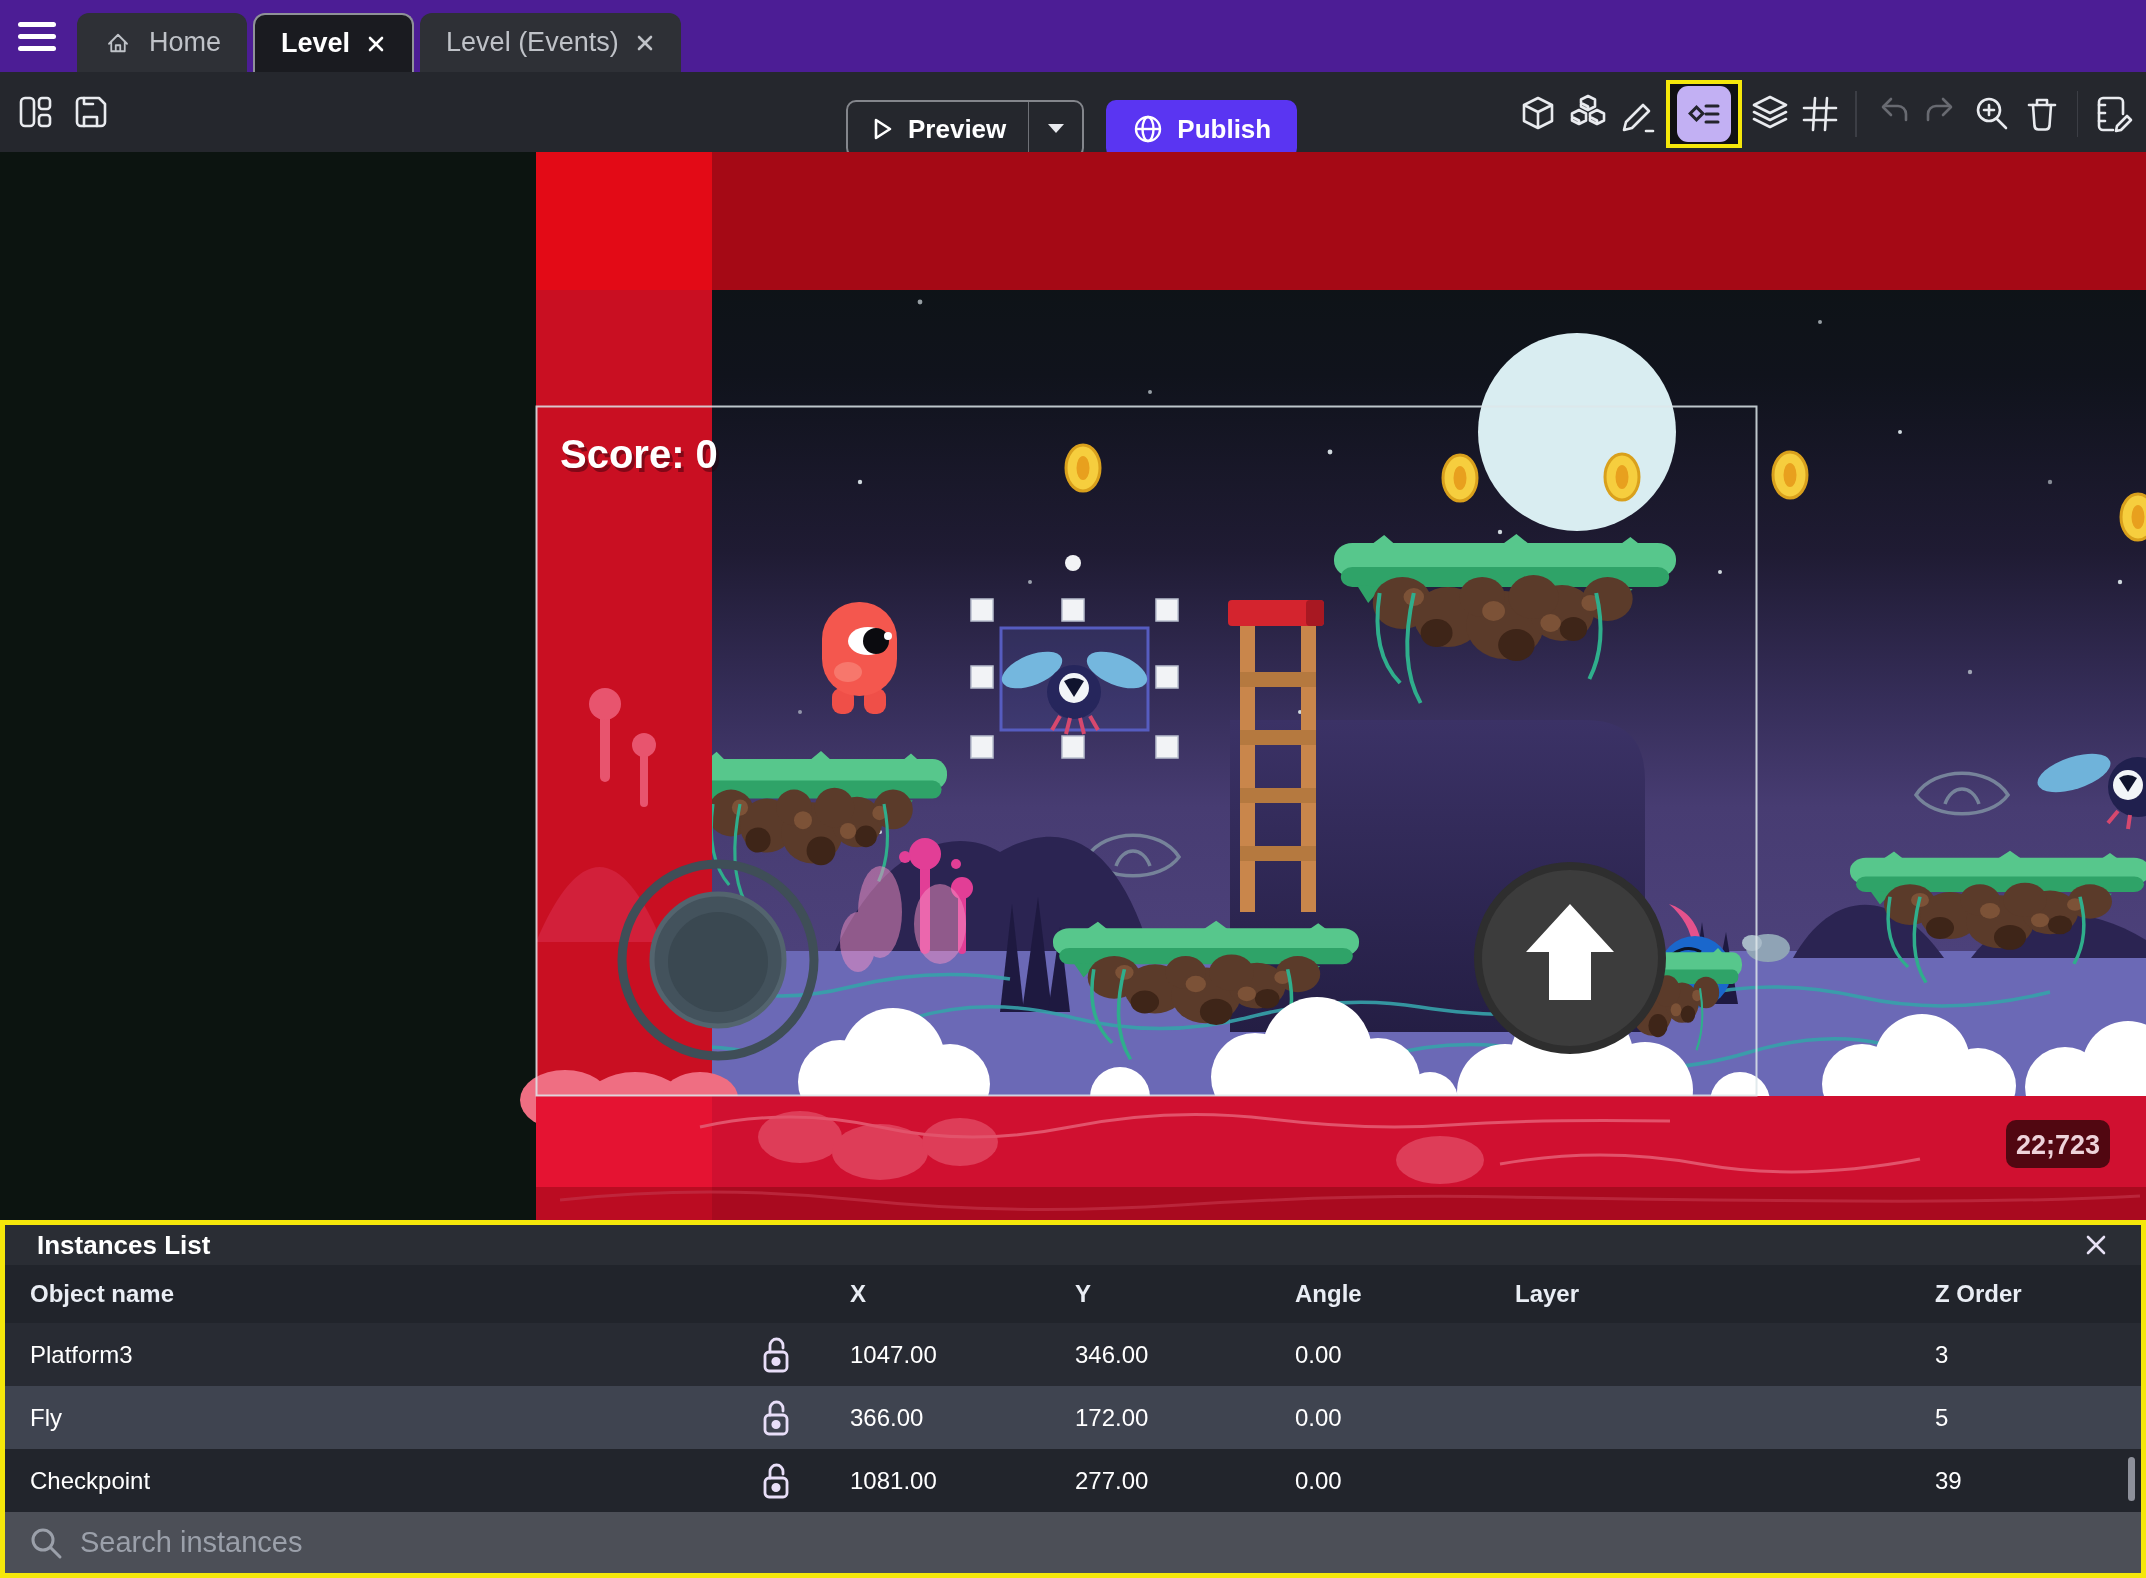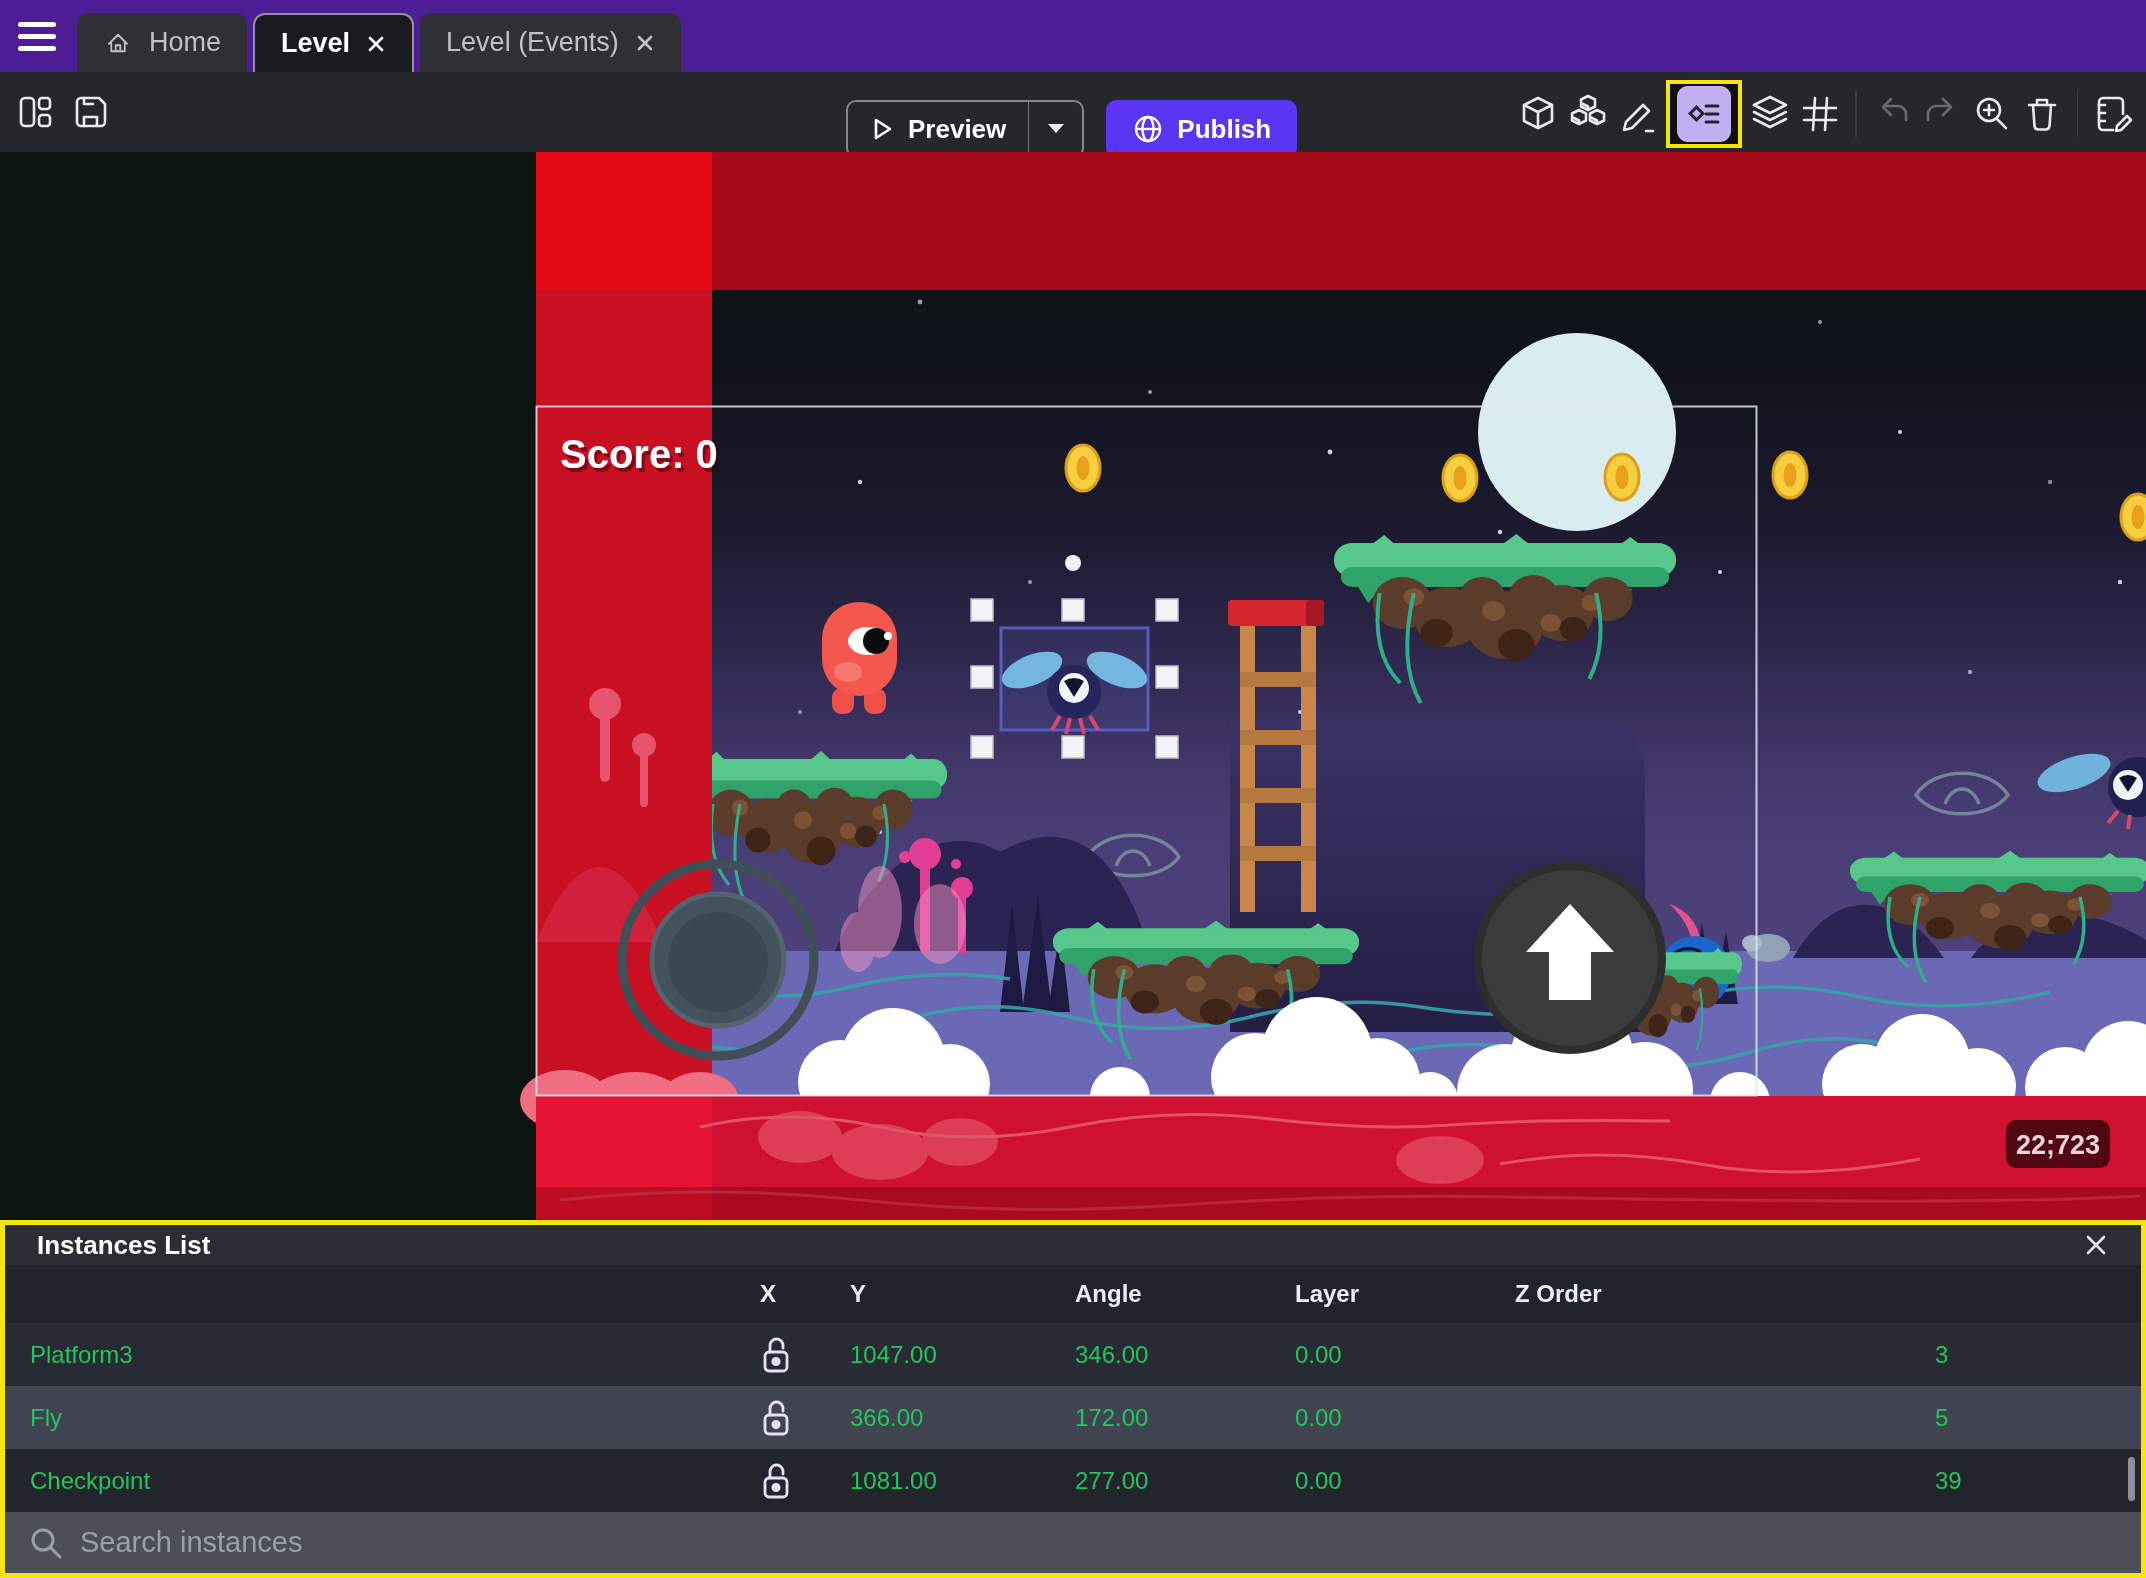--- a/index.html
+++ b/index.html
@@ -44,21 +44,21 @@
   .svg-text { font-family:"Liberation Sans",sans-serif; }
 
   
   .panel { position:relative; width:2146px; height:358px; border:5px solid #f5e70a; background:#24262d; display:flex; flex-direction:column; }
   .panel-header { height:40px; background:#2a2d34; display:flex; align-items:center; justify-content:space-between; padding:0 32px; }
   .panel-title { color:#ffffff; font-size:26px; font-weight:bold; }
   .panel-close { width:26px; height:26px; cursor:pointer; }
   .panel-close line { stroke:#e6e0f4; stroke-width:2.6; stroke-linecap:round; }
   .grid-row { display:grid; grid-template-columns:730px 90px 225px 220px 220px 420px 1fr; align-items:center; padding-left:25px; }
   .thead { height:58px; background:#21242b; color:#e9edf4; font-weight:bold; font-size:24px; }
-  .irow { height:63px; font-size:24px; color:#22c55e; cursor:pointer; }
+  .irow { height:63px; font-size:24px; color:#ffffff; cursor:pointer; }
   .irow.r0 { background:#282b33; }
   .irow.r1 { background:#3f4450; }
   .irow.r2 { background:#22252c; }
   .lock { width:32px; height:42px; }
   .search-row { flex:1; background:#4c4f57; display:flex; align-items:center; gap:17px; padding:0 24px; }
   .search-row svg { width:34px; height:34px; stroke:#9ba0aa; stroke-width:3; fill:none; stroke-linecap:round; }
   .search-input { flex:1; background:transparent; border:none; outline:none; font-size:29px; color:#e8eaee; font-family:"Liberation Sans",sans-serif; }
   .search-input::placeholder { color:#9ba0aa; }
   .panel-scrollthumb { position:absolute; right:6px; top:232px; width:7px; height:44px; border-radius:4px; background:#8d909a; }
 </style>
@@ -504,20 +504,21 @@
   <div class="panel">
     <div class="panel-header">
       <span class="panel-title">Instances List</span>
       <svg class="panel-close" viewBox="0 0 26 26">
           <line x1="5" y1="5" x2="21" y2="21"></line>
           <line x1="21" y1="5" x2="5" y2="21"></line>
         </svg>
     </div>
 
     <div class="grid-row thead">
+      <span>Object name</span>
       <span></span>
       <span>X</span>
       <span>Y</span>
       <span>Angle</span>
       <span>Layer</span>
       <span>Z Order</span>
     </div>
 
     <div class="grid-row irow r0">
       <span>Platform3</span>

